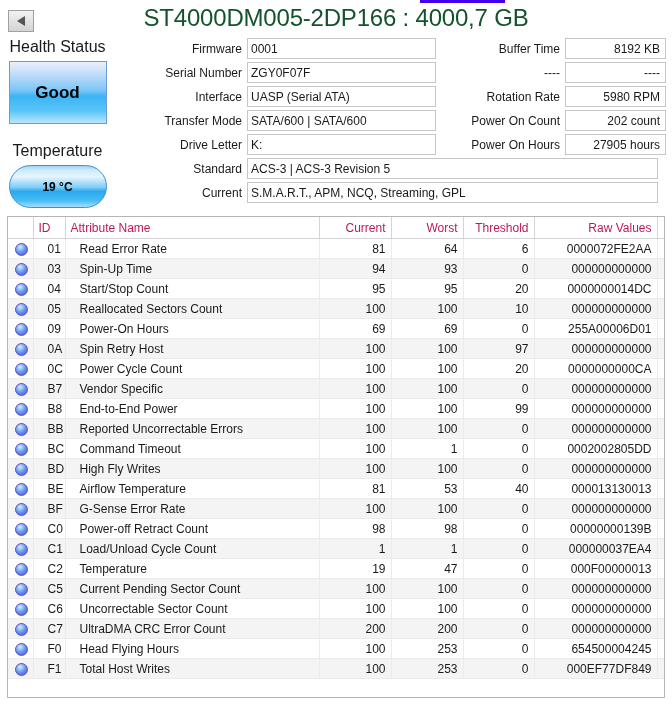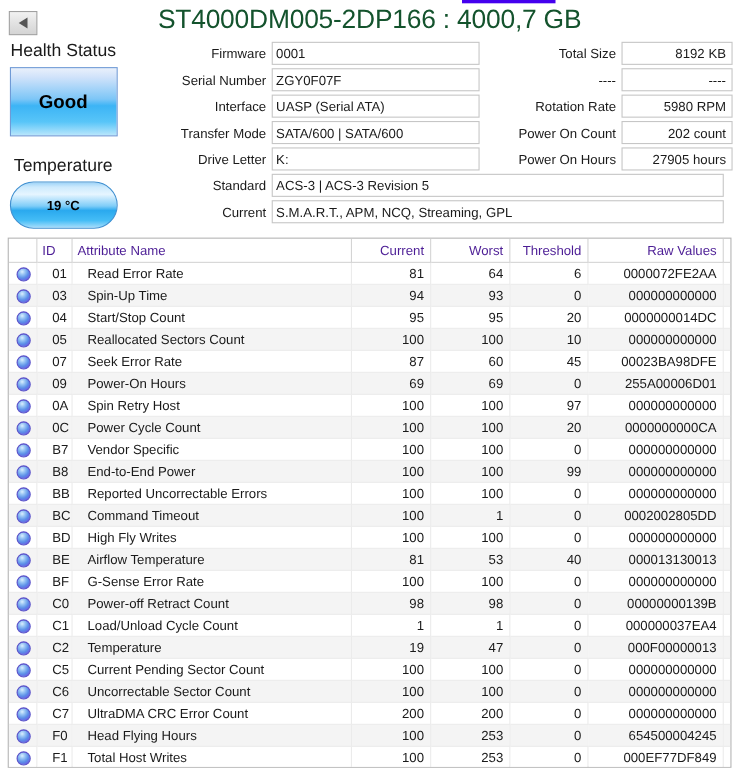--- a/index.html
+++ b/index.html
@@ -186,21 +186,21 @@
   table.smart col.c-name   { width: 254px; }
   table.smart col.c-cur    { width: 72px; }
   table.smart col.c-wor    { width: 72px; }
   table.smart col.c-thr    { width: 71px; }
   table.smart col.c-raw    { width: 123px; }
   table.smart col.c-pad    { width: 7px; }
 
   table.smart th {
     height: 21px;
     font-weight: normal;
-    color: #4c1d95;
+    color: #be185d;
     background: #ffffff;
     border-bottom: 1px solid #d4d4d4;
     border-right: 1px solid #d4d4d4;
     padding: 0 5px;
     text-align: right;
     white-space: nowrap;
     overflow: hidden;
   }
   table.smart th.l { text-align: left; }
   table.smart th.blank { border-right: 1px solid #d4d4d4; }
@@ -253,21 +253,21 @@
 </div>
 
 <div id="info-panel">
 
   <div class="info-row">
     <div class="info-pair left">
       <div class="fld-label">Firmware</div>
       <div class="fld-value">0001</div>
     </div>
     <div class="info-pair right">
-      <div class="fld-label">Total Size</div>
+      <div class="fld-label">Buffer Time</div>
       <div class="fld-value num">8192 KB</div>
     </div>
   </div>
 
   <div class="info-row">
     <div class="info-pair left">
       <div class="fld-label">Serial Number</div>
       <div class="fld-value">ZGY0F07F</div>
     </div>
     <div class="info-pair right">
@@ -385,30 +385,20 @@
           <td class="l">05</td>
           <td class="l">Reallocated Sectors Count</td>
           <td>100</td>
           <td>100</td>
           <td>10</td>
           <td>000000000000</td>
           <td class="pad"></td>
         </tr>
         <tr>
           <td class="status-cell"><span class="led"></span></td>
-          <td class="l">07</td>
-          <td class="l">Seek Error Rate</td>
-          <td>87</td>
-          <td>60</td>
-          <td>45</td>
-          <td>00023BA98DFE</td>
-          <td class="pad"></td>
-        </tr>
-        <tr>
-          <td class="status-cell"><span class="led"></span></td>
           <td class="l">09</td>
           <td class="l">Power-On Hours</td>
           <td>69</td>
           <td>69</td>
           <td>0</td>
           <td>255A00006D01</td>
           <td class="pad"></td>
         </tr>
         <tr>
           <td class="status-cell"><span class="led"></span></td>

